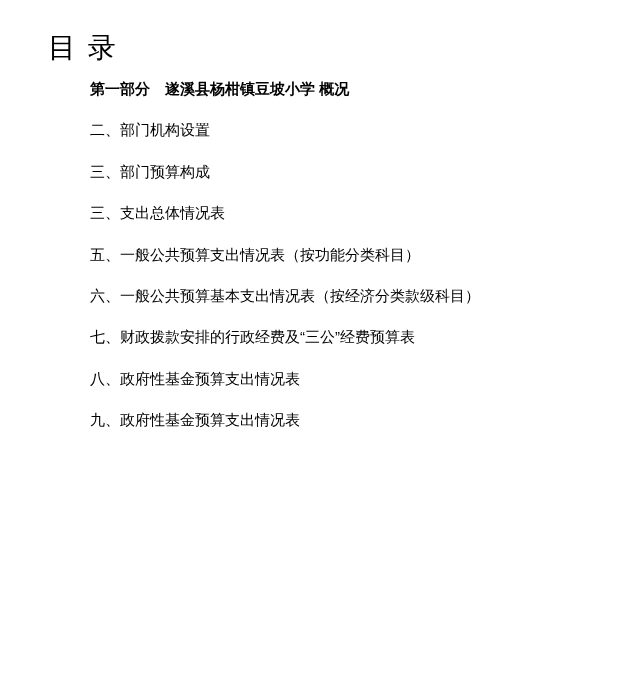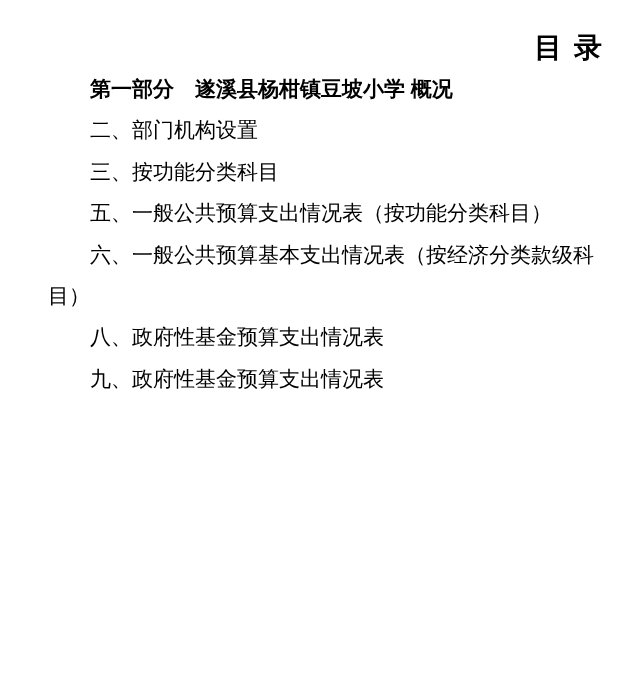--- a/index.html
+++ b/index.html
@@ -15,45 +15,47 @@
     padding: 34px 16px 0 48px;
     background: #ffffff;
     color: #000000;
     font-family: "Liberation Sans", sans-serif;
     overflow: hidden;
   }
   .doc-title {
     margin: 0 0 6px 0;
     font-size: 28px;
     line-height: 28px;
-    font-weight: bold;
-    text-align: right;
+    font-weight: normal;
+    text-align: left;
     letter-spacing: 2px;
   }
   .toc-line {
     margin: 0;
-    font-size: 21px;
+    font-size: 15px;
     line-height: 41.4px;
     text-indent: 42px;
     word-break: break-all;
     overflow-wrap: break-word;
   }
   .toc-heading {
     font-weight: bold;
   }
 </style>
 </head>
 <body>
 
 <div class="page">
   <h1 class="doc-title">目 录</h1>
 
   <p class="toc-line toc-heading">第一部分　遂溪县杨柑镇豆坡小学 概况</p>
 
   <p class="toc-line">二、部门机构设置</p>
+  <p class="toc-line">三、部门预算构成</p>
 
 
-  <p class="toc-line">三、按功能分类科目</p>
+  <p class="toc-line">三、支出总体情况表</p>
   <p class="toc-line">五、一般公共预算支出情况表（按功能分类科目）</p>
   <p class="toc-line">六、一般公共预算基本支出情况表（按经济分类款级科目）</p>
+  <p class="toc-line">七、财政拨款安排的行政经费及“三公”经费预算表</p>
   <p class="toc-line">八、政府性基金预算支出情况表</p>
   <p class="toc-line">九、政府性基金预算支出情况表</p>
 </div>
 
 </body></html>

